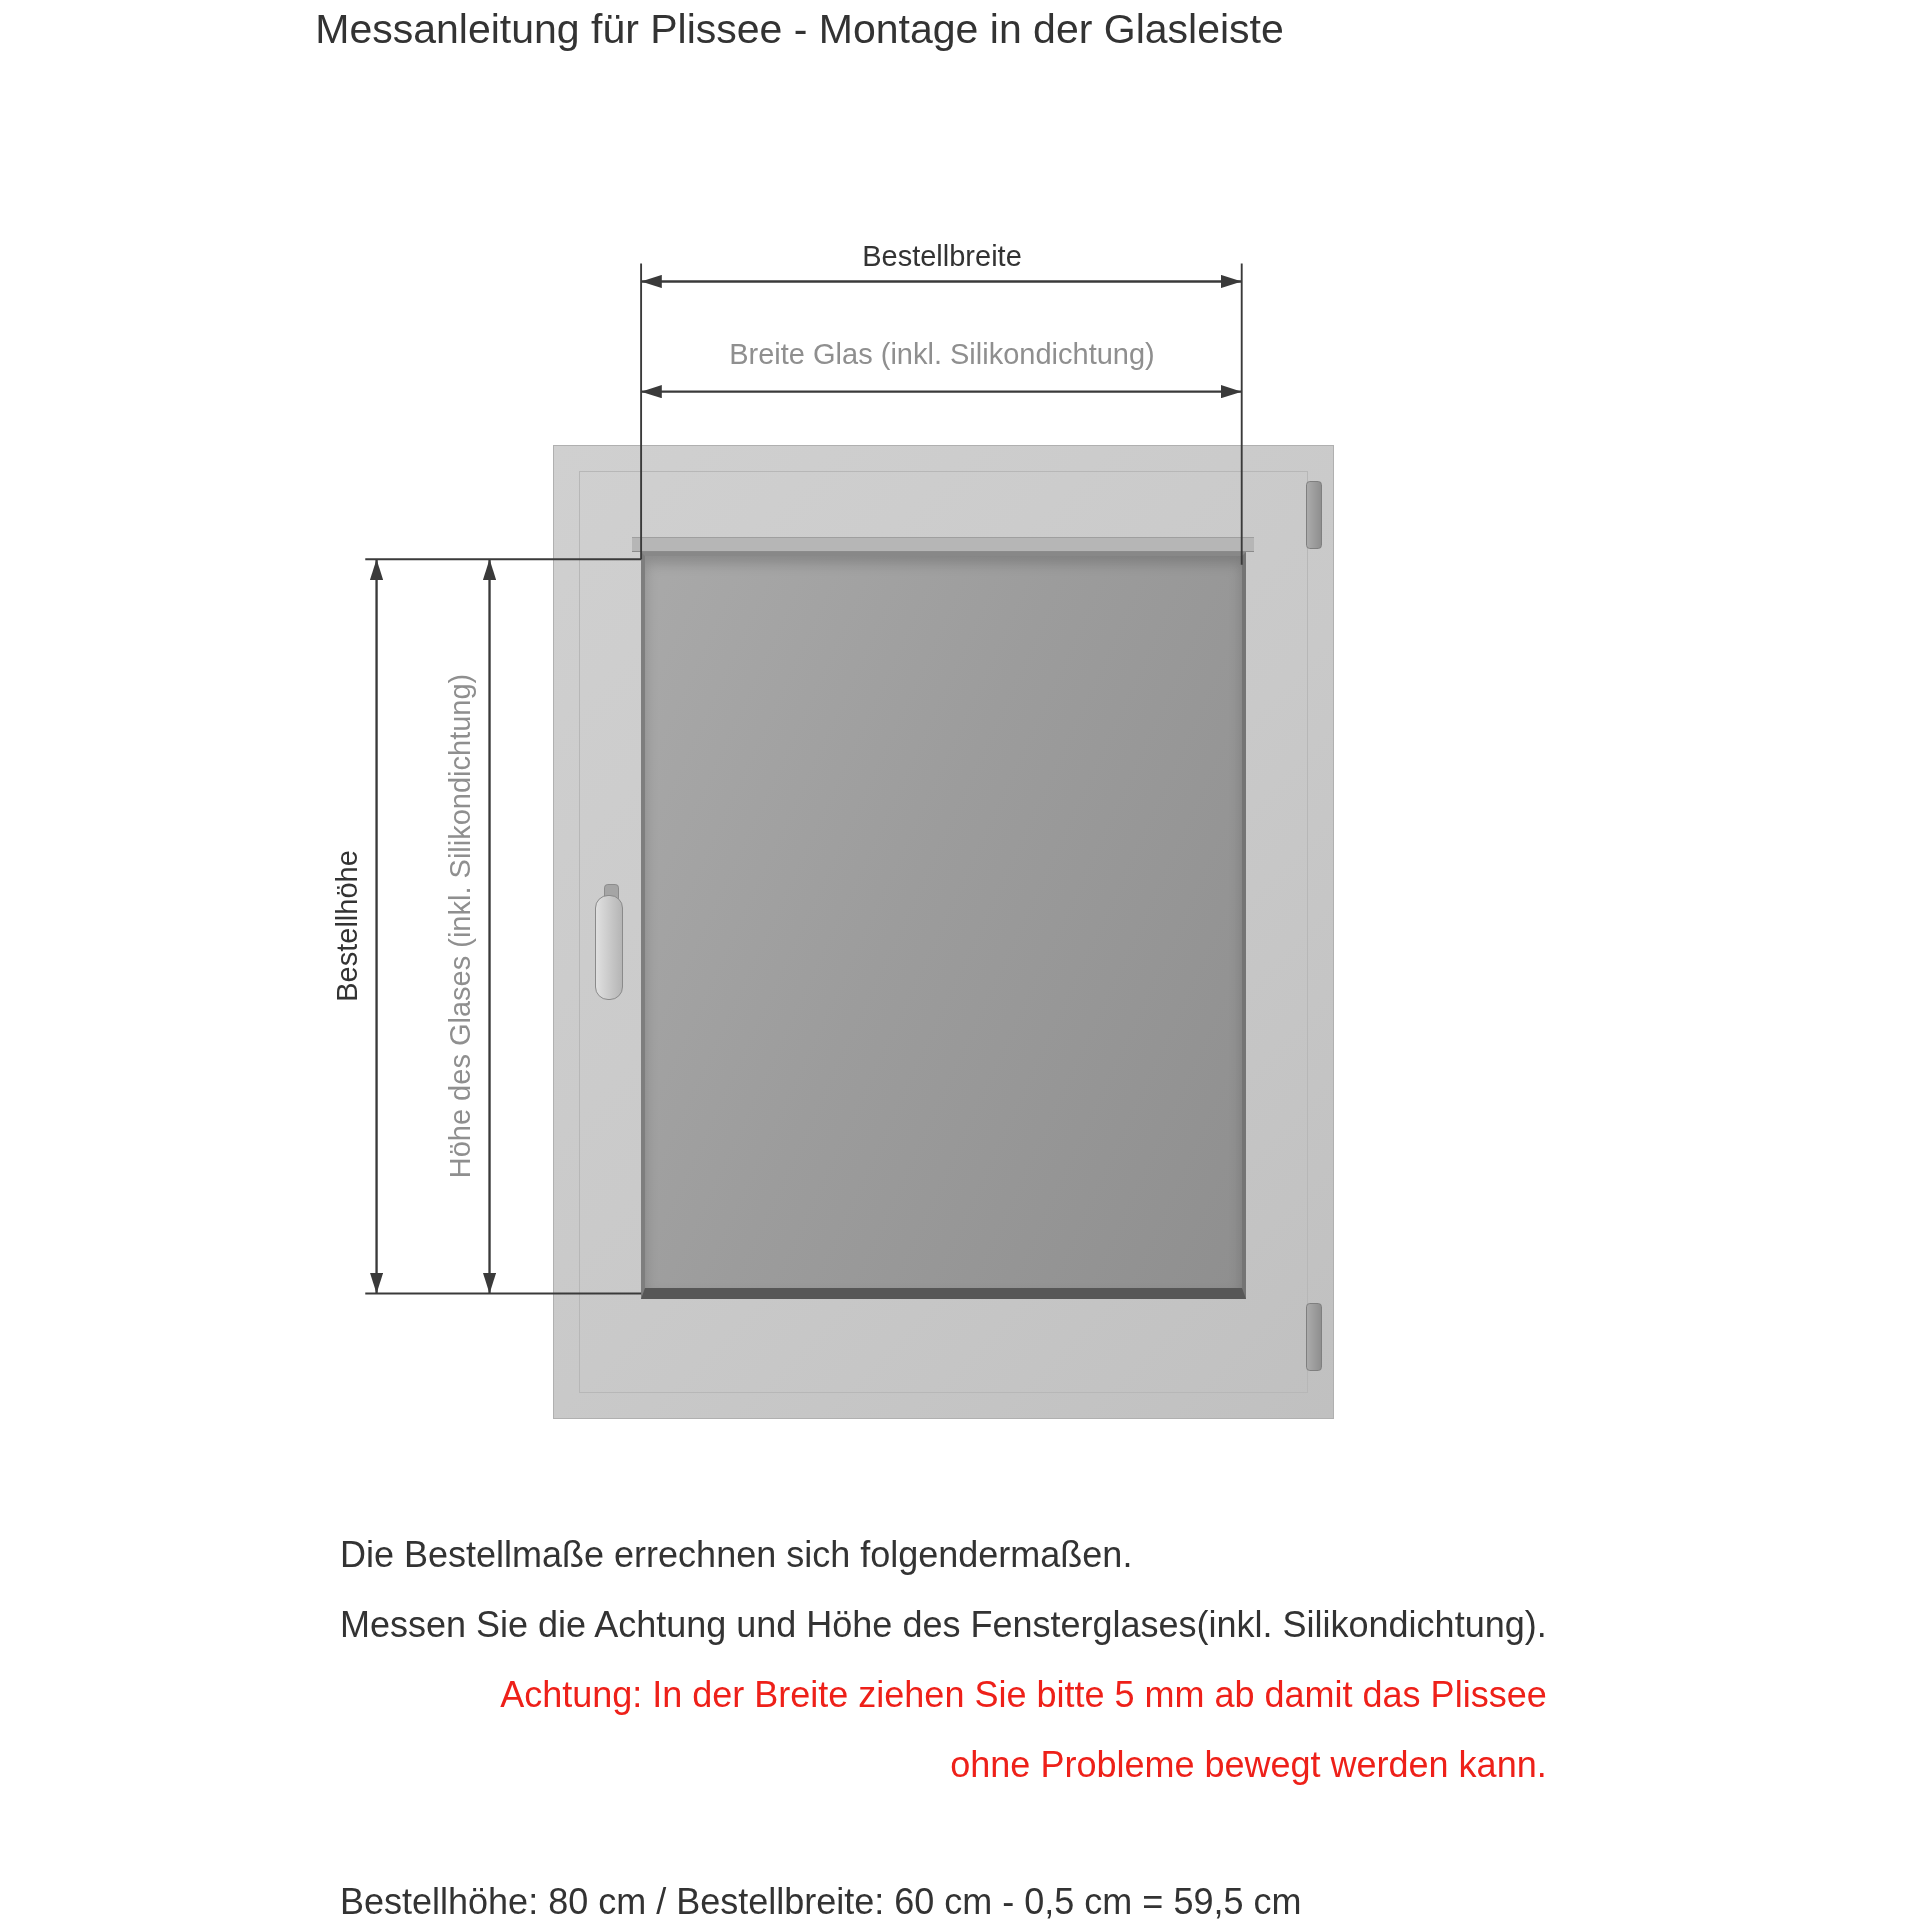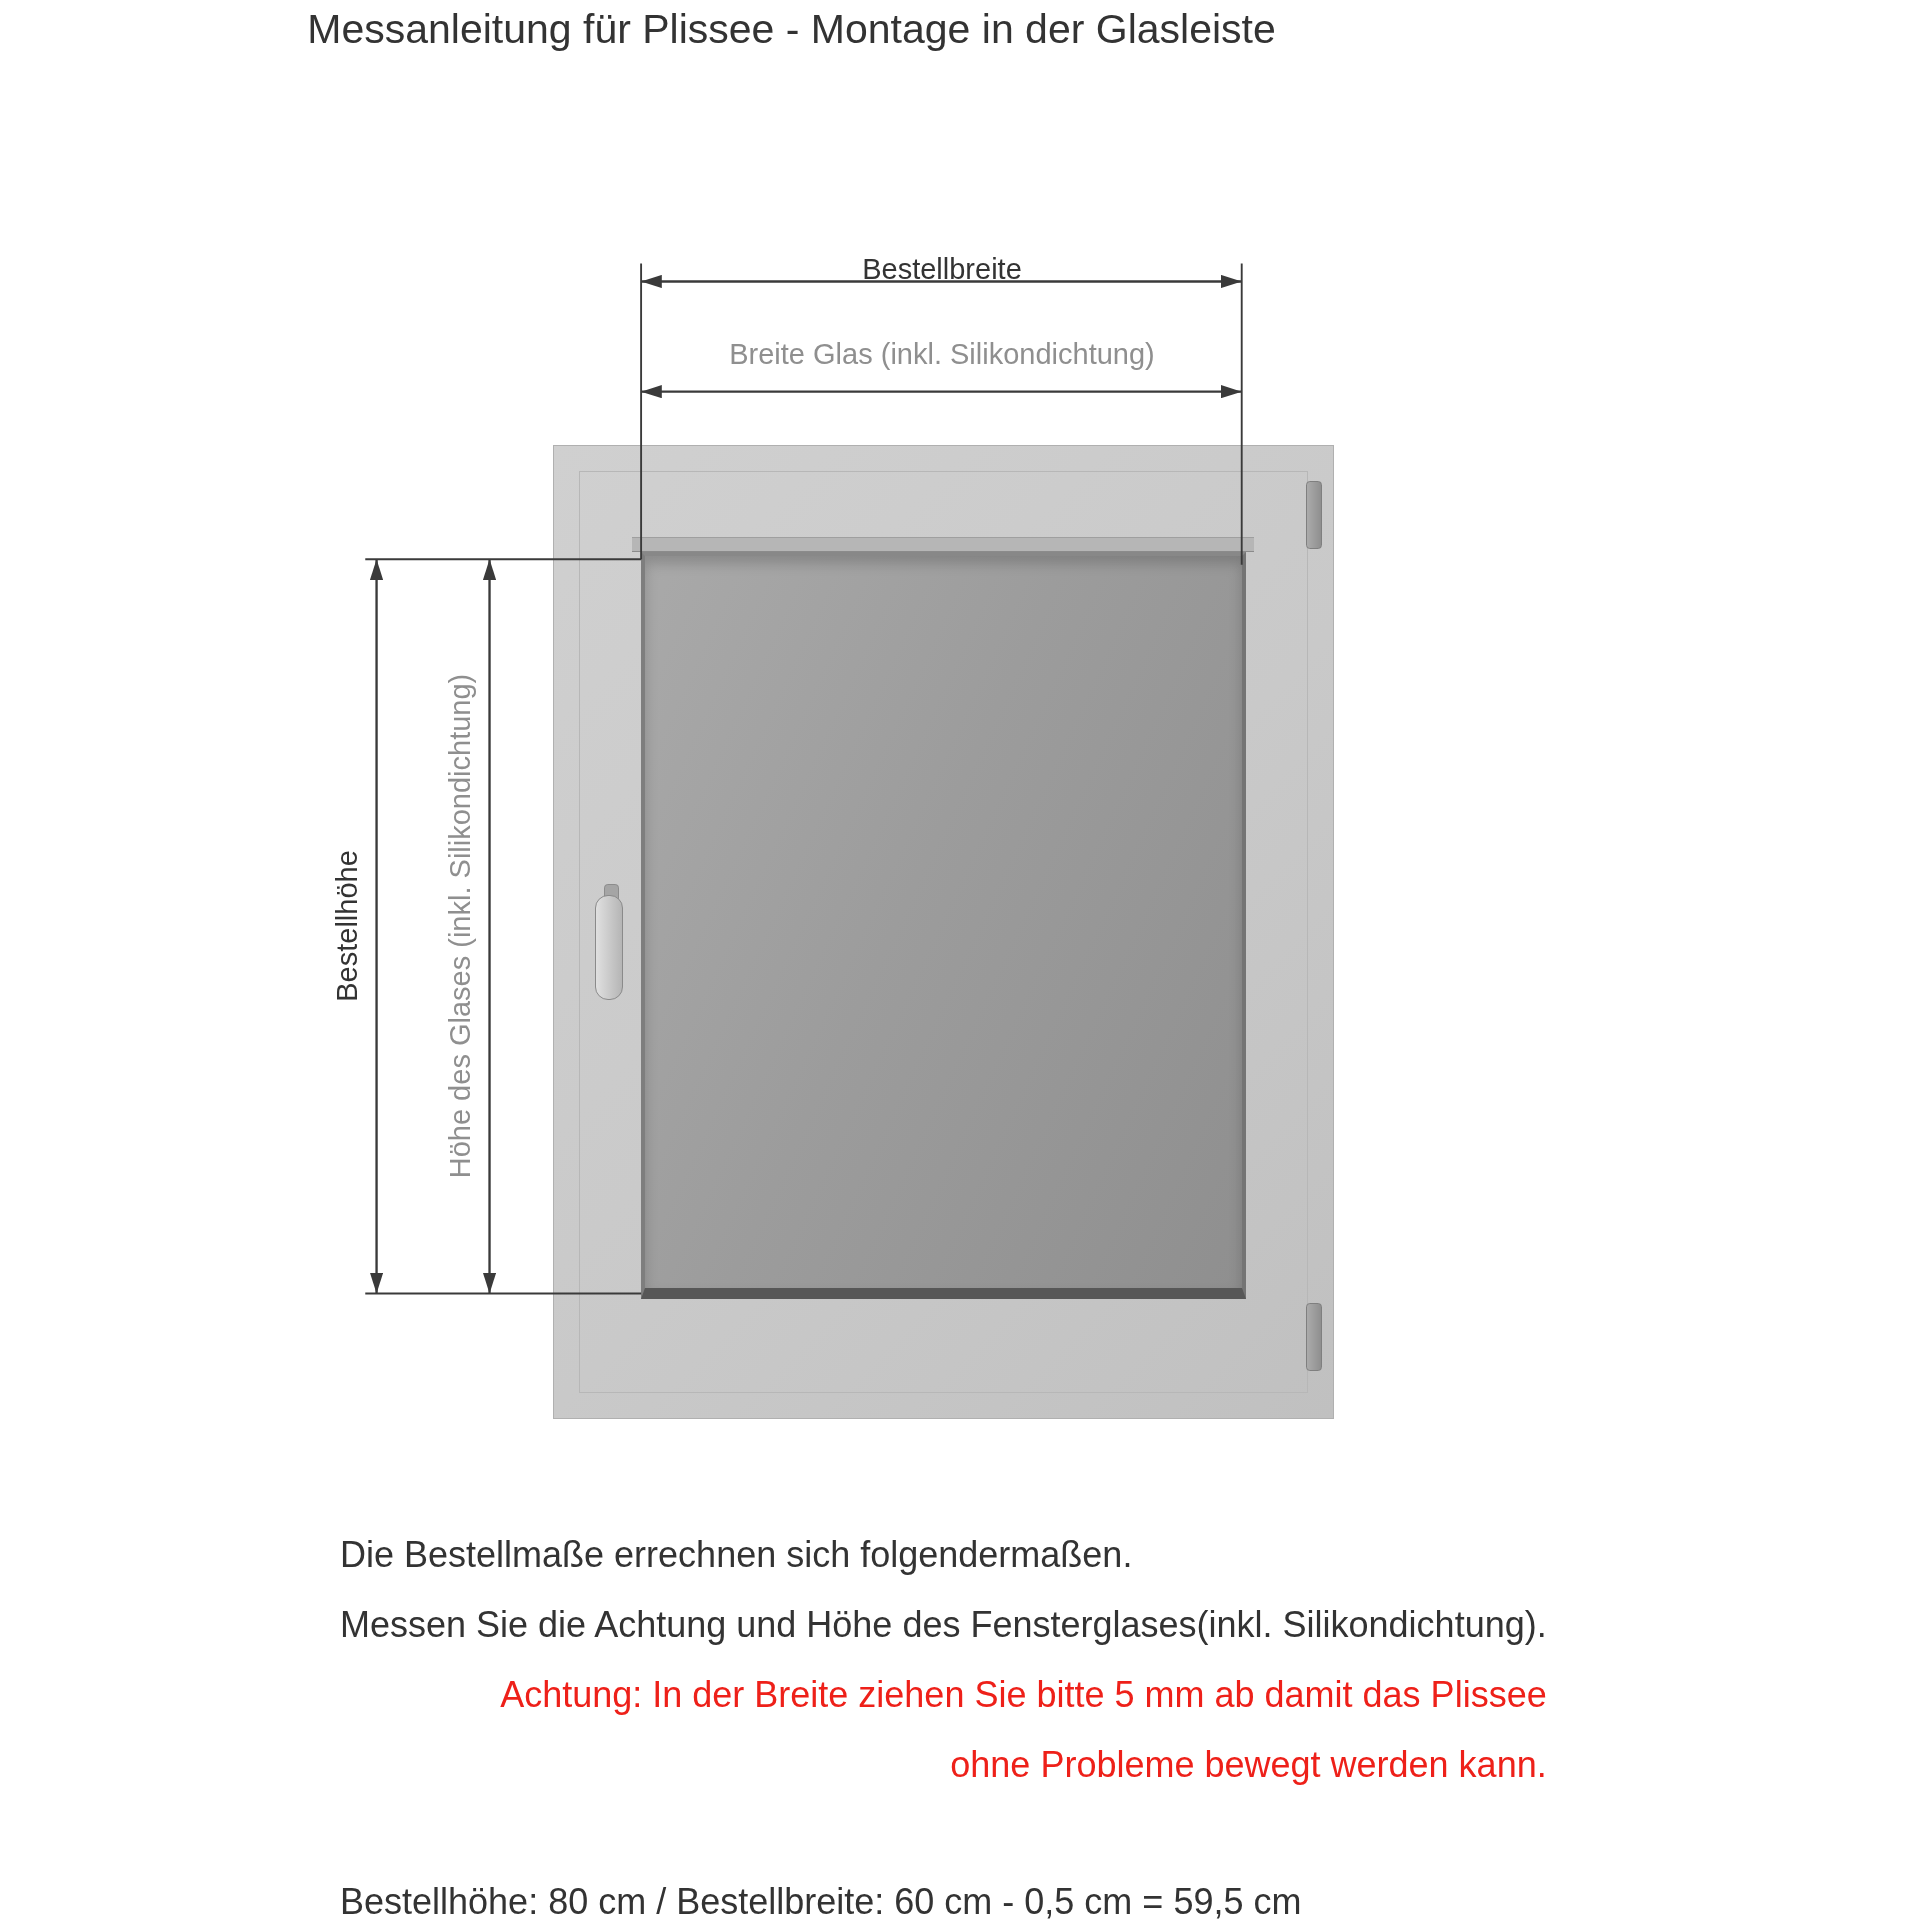--- a/index.html
+++ b/index.html
@@ -12,21 +12,21 @@
   .stage {
     position: relative;
     width: 1928px; height: 1928px;
     overflow: hidden;
     background: #ffffff;
   }
 
   
   .title {
     position: absolute;
-    top: 5.6px; left: 4px; width: 1575px;
+    top: 5.6px; left: 12px; width: 1575px;
     text-align: center;
     font-size: 41px; font-weight: 400;
     color: var(--text, #333333);
   }
 
   
   .window {
     position: absolute;
     left: 553px; top: 445px;
     width: 781px; height: 974px;
@@ -145,21 +145,21 @@
     <line class="ext" x1="681" y1="280" x2="681" y2="594"></line>
     <line class="ext" x1="1319" y1="280" x2="1319" y2="600"></line>
 
     <line x1="400" y1="594" x2="400" y2="1374" marker-start="url(#arrow)" marker-end="url(#arrow)"></line>
     <line x1="520" y1="594" x2="520" y2="1374" marker-start="url(#arrow)" marker-end="url(#arrow)"></line>
 
     <line class="ext" x1="388" y1="594" x2="681" y2="594"></line>
     <line class="ext" x1="388" y1="1374" x2="681" y2="1374"></line>
   </svg>
 
-  <div class="dim-label h" style="top:253px">Bestellbreite</div>
+  <div class="dim-label h" style="top:240px">Bestellbreite</div>
   <div class="dim-label h muted" style="top:338px">Breite Glas (inkl. Silikondichtung)</div>
   <div class="dim-label v" style="left:347px; top:926px">Bestellhöhe</div>
   <div class="dim-label v muted" style="left:460px; top:926px">Höhe des Glases (inkl. Silikondichtung)</div>
 
   <div class="instructions">
     <p>Die Bestellmaße errechnen sich folgendermaßen.</p>
     <p>Messen Sie die Achtung und Höhe des Fensterglases(inkl. Silikondichtung).</p>
     <p class="warning">Achtung: In der Breite ziehen Sie bitte 5 mm ab damit das Plissee</p>
     <p class="warning">ohne Probleme bewegt werden kann.</p>
     <div class="gap"></div>

